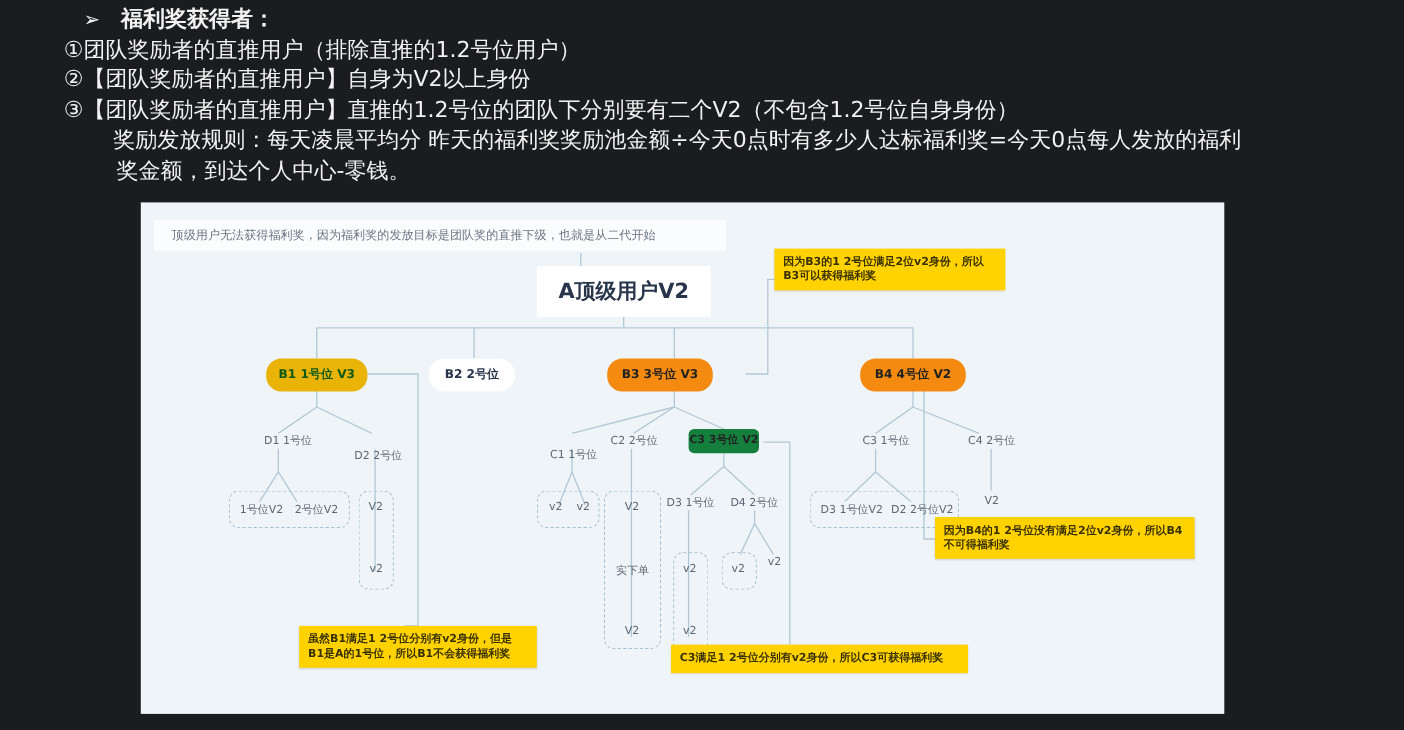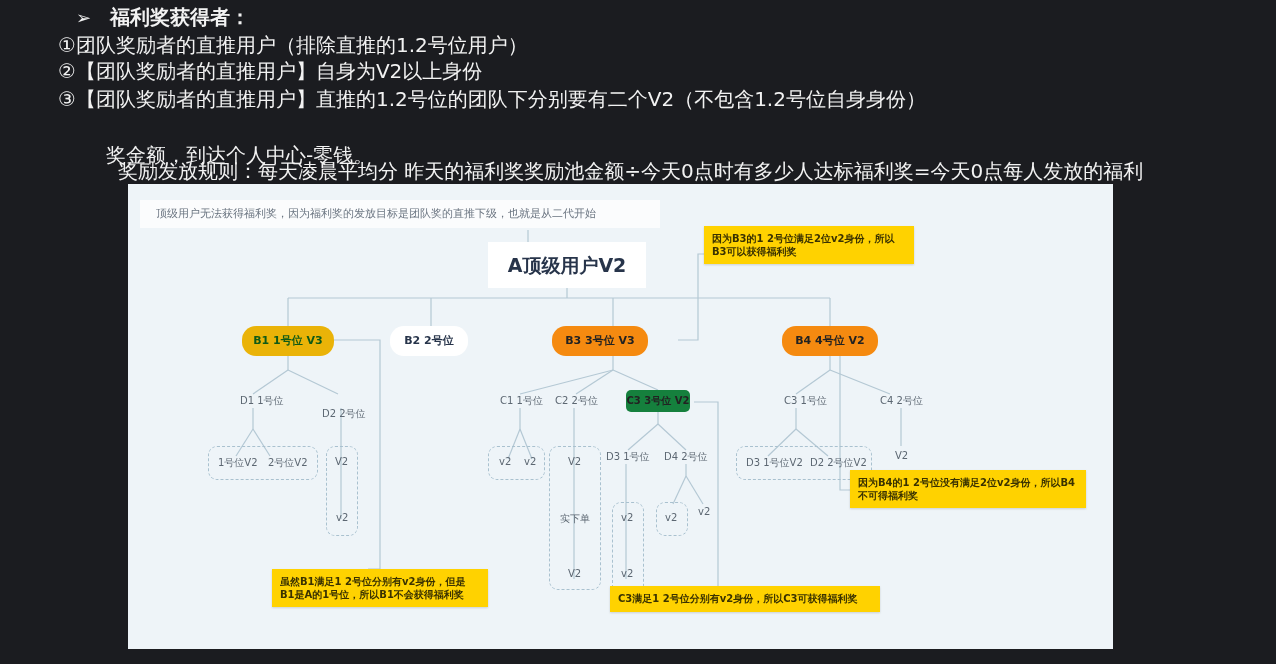--- a/index.html
+++ b/index.html
@@ -22,21 +22,21 @@
 </style>
 </head>
 <body>
 
 <div class="head-line title" style="top:4px;left:76px;">
   <span class="bullet">➢</span><span>福利奖获得者：</span>
 </div>
 <div class="head-line" style="top:32px;">①团队奖励者的直推用户（排除直推的1.2号位用户）</div>
 <div class="head-line" style="top:58px;">②【团队奖励者的直推用户】自身为V2以上身份</div>
 <div class="head-line" style="top:86px;">③【团队奖励者的直推用户】直推的1.2号位的团队下分别要有二个V2（不包含1.2号位自身身份）</div>
-<div class="head-line" style="top:114px;left:118px;margin-top:44px;">奖励发放规则：每天凌晨平均分  昨天的福利奖奖励池金额÷今天0点时有多少人达标福利奖=今天0点每人发放的福利</div>
+<div class="head-line" style="top:114px;left:103px;">奖励发放规则：每天凌晨平均分  昨天的福利奖奖励池金额÷今天0点时有多少人达标福利奖=今天0点每人发放的福利</div>
 <div class="head-line" style="top:142px;left:106px;">奖金额，到达个人中心-零钱。</div>
 
 <div class="canvas">
   <svg class="lines" width="985" height="465">
     <g stroke="#b4c8d4" stroke-width="1.2" fill="none">
 
       <polyline points="400,46 400,58"></polyline>
       <polyline points="380,60 400,60"></polyline>
 
       <line x1="439" y1="104" x2="439" y2="114"></line>
@@ -99,21 +99,21 @@
 
   <div class="label" style="left:112px;top:210px;">D1 1号位</div>
   <div class="label" style="left:194px;top:210px;margin-top:13px;">D2 2号位</div>
   <div class="dash" style="left:80px;top:262px;width:108px;height:32px;"></div>
   <div class="label" style="left:90px;top:272px;">1号位V2</div>
   <div class="label" style="left:140px;top:272px;">2号位V2</div>
   <div class="dash" style="left:198px;top:262px;width:30px;height:88px;"></div>
   <div class="label" style="left:207px;top:272px;">V2</div>
   <div class="label" style="left:208px;top:328px;">v2</div>
 
-  <div class="label" style="left:372px;top:210px;">C1 1号位</div>
+  <div class="label" style="left:372px;top:222px;">C1 1号位</div>
   <div class="label" style="left:427px;top:210px;">C2 2号位</div>
   <div class="c3node">C3 3号位 V2</div>
   <div class="dash" style="left:360px;top:262px;width:55px;height:32px;"></div>
   <div class="label" style="left:371px;top:272px;">v2</div>
   <div class="label" style="left:396px;top:272px;">v2</div>
   <div class="dash" style="left:421px;top:262px;width:50px;height:142px;"></div>
   <div class="label" style="left:440px;top:272px;">V2</div>
   <div class="label" style="left:432px;top:328px;">实下单</div>
   <div class="label" style="left:440px;top:384px;">V2</div>
   <div class="label" style="left:478px;top:266px;">D3 1号位</div>

